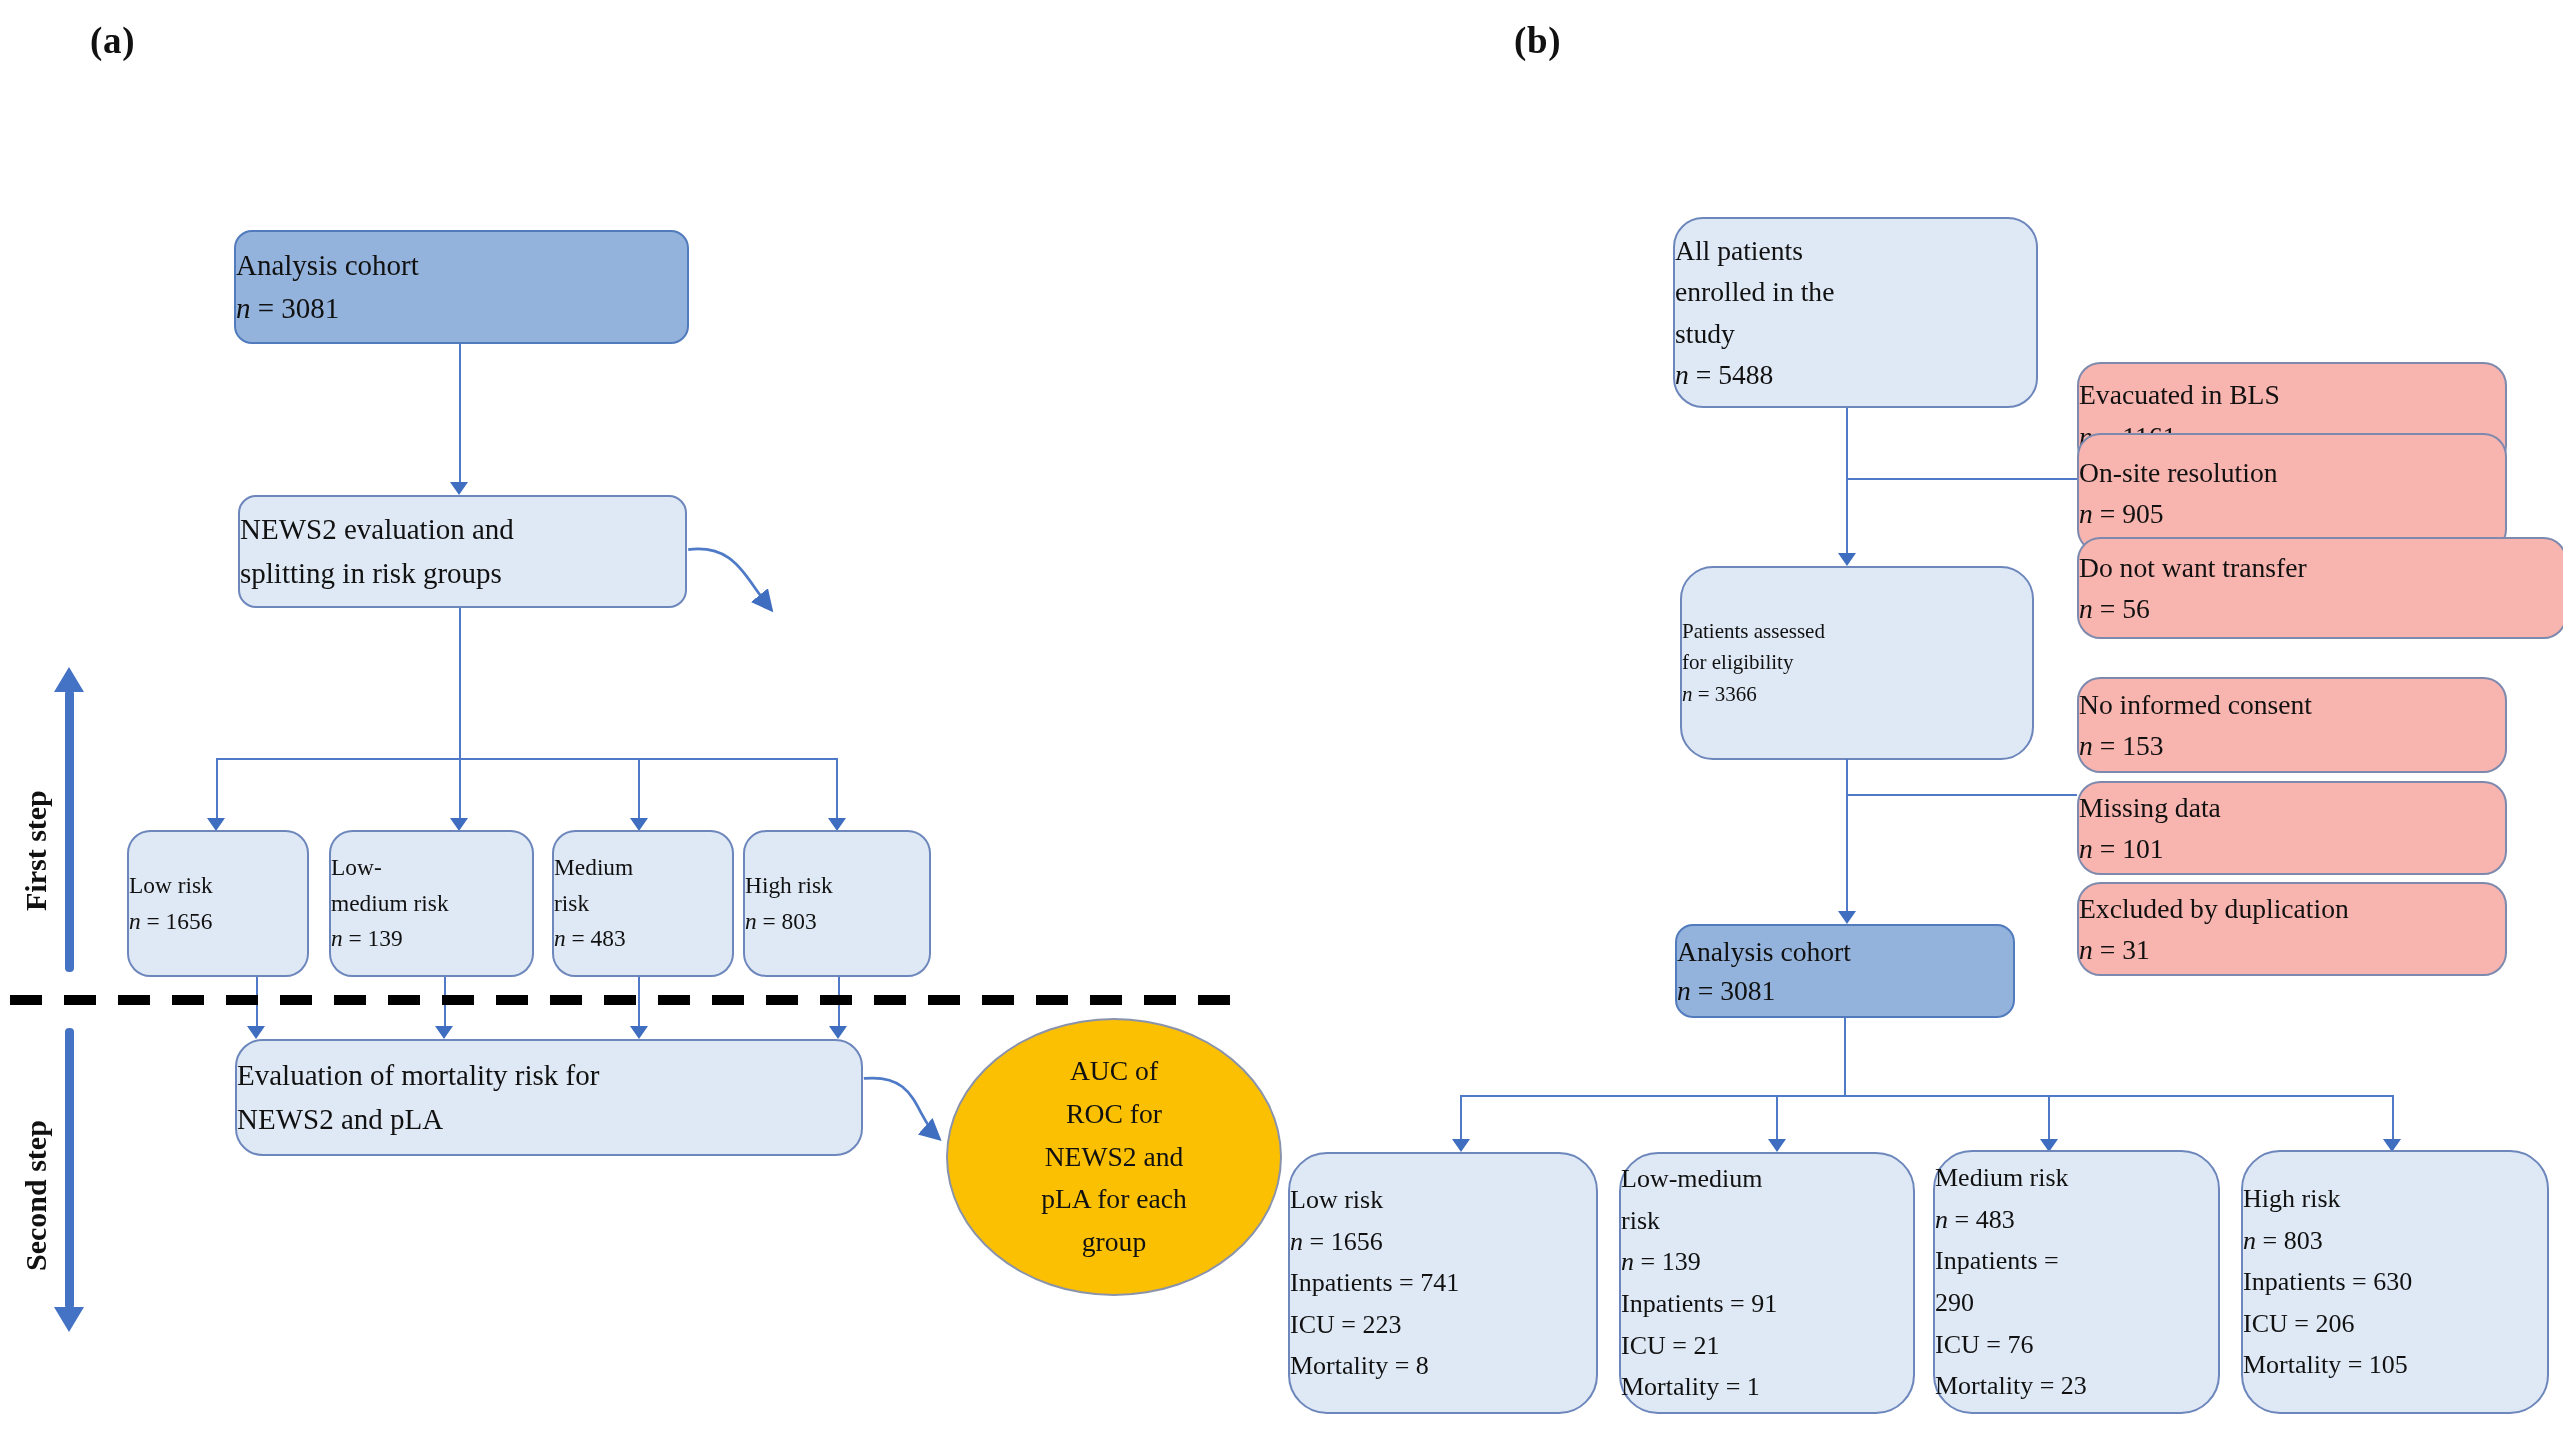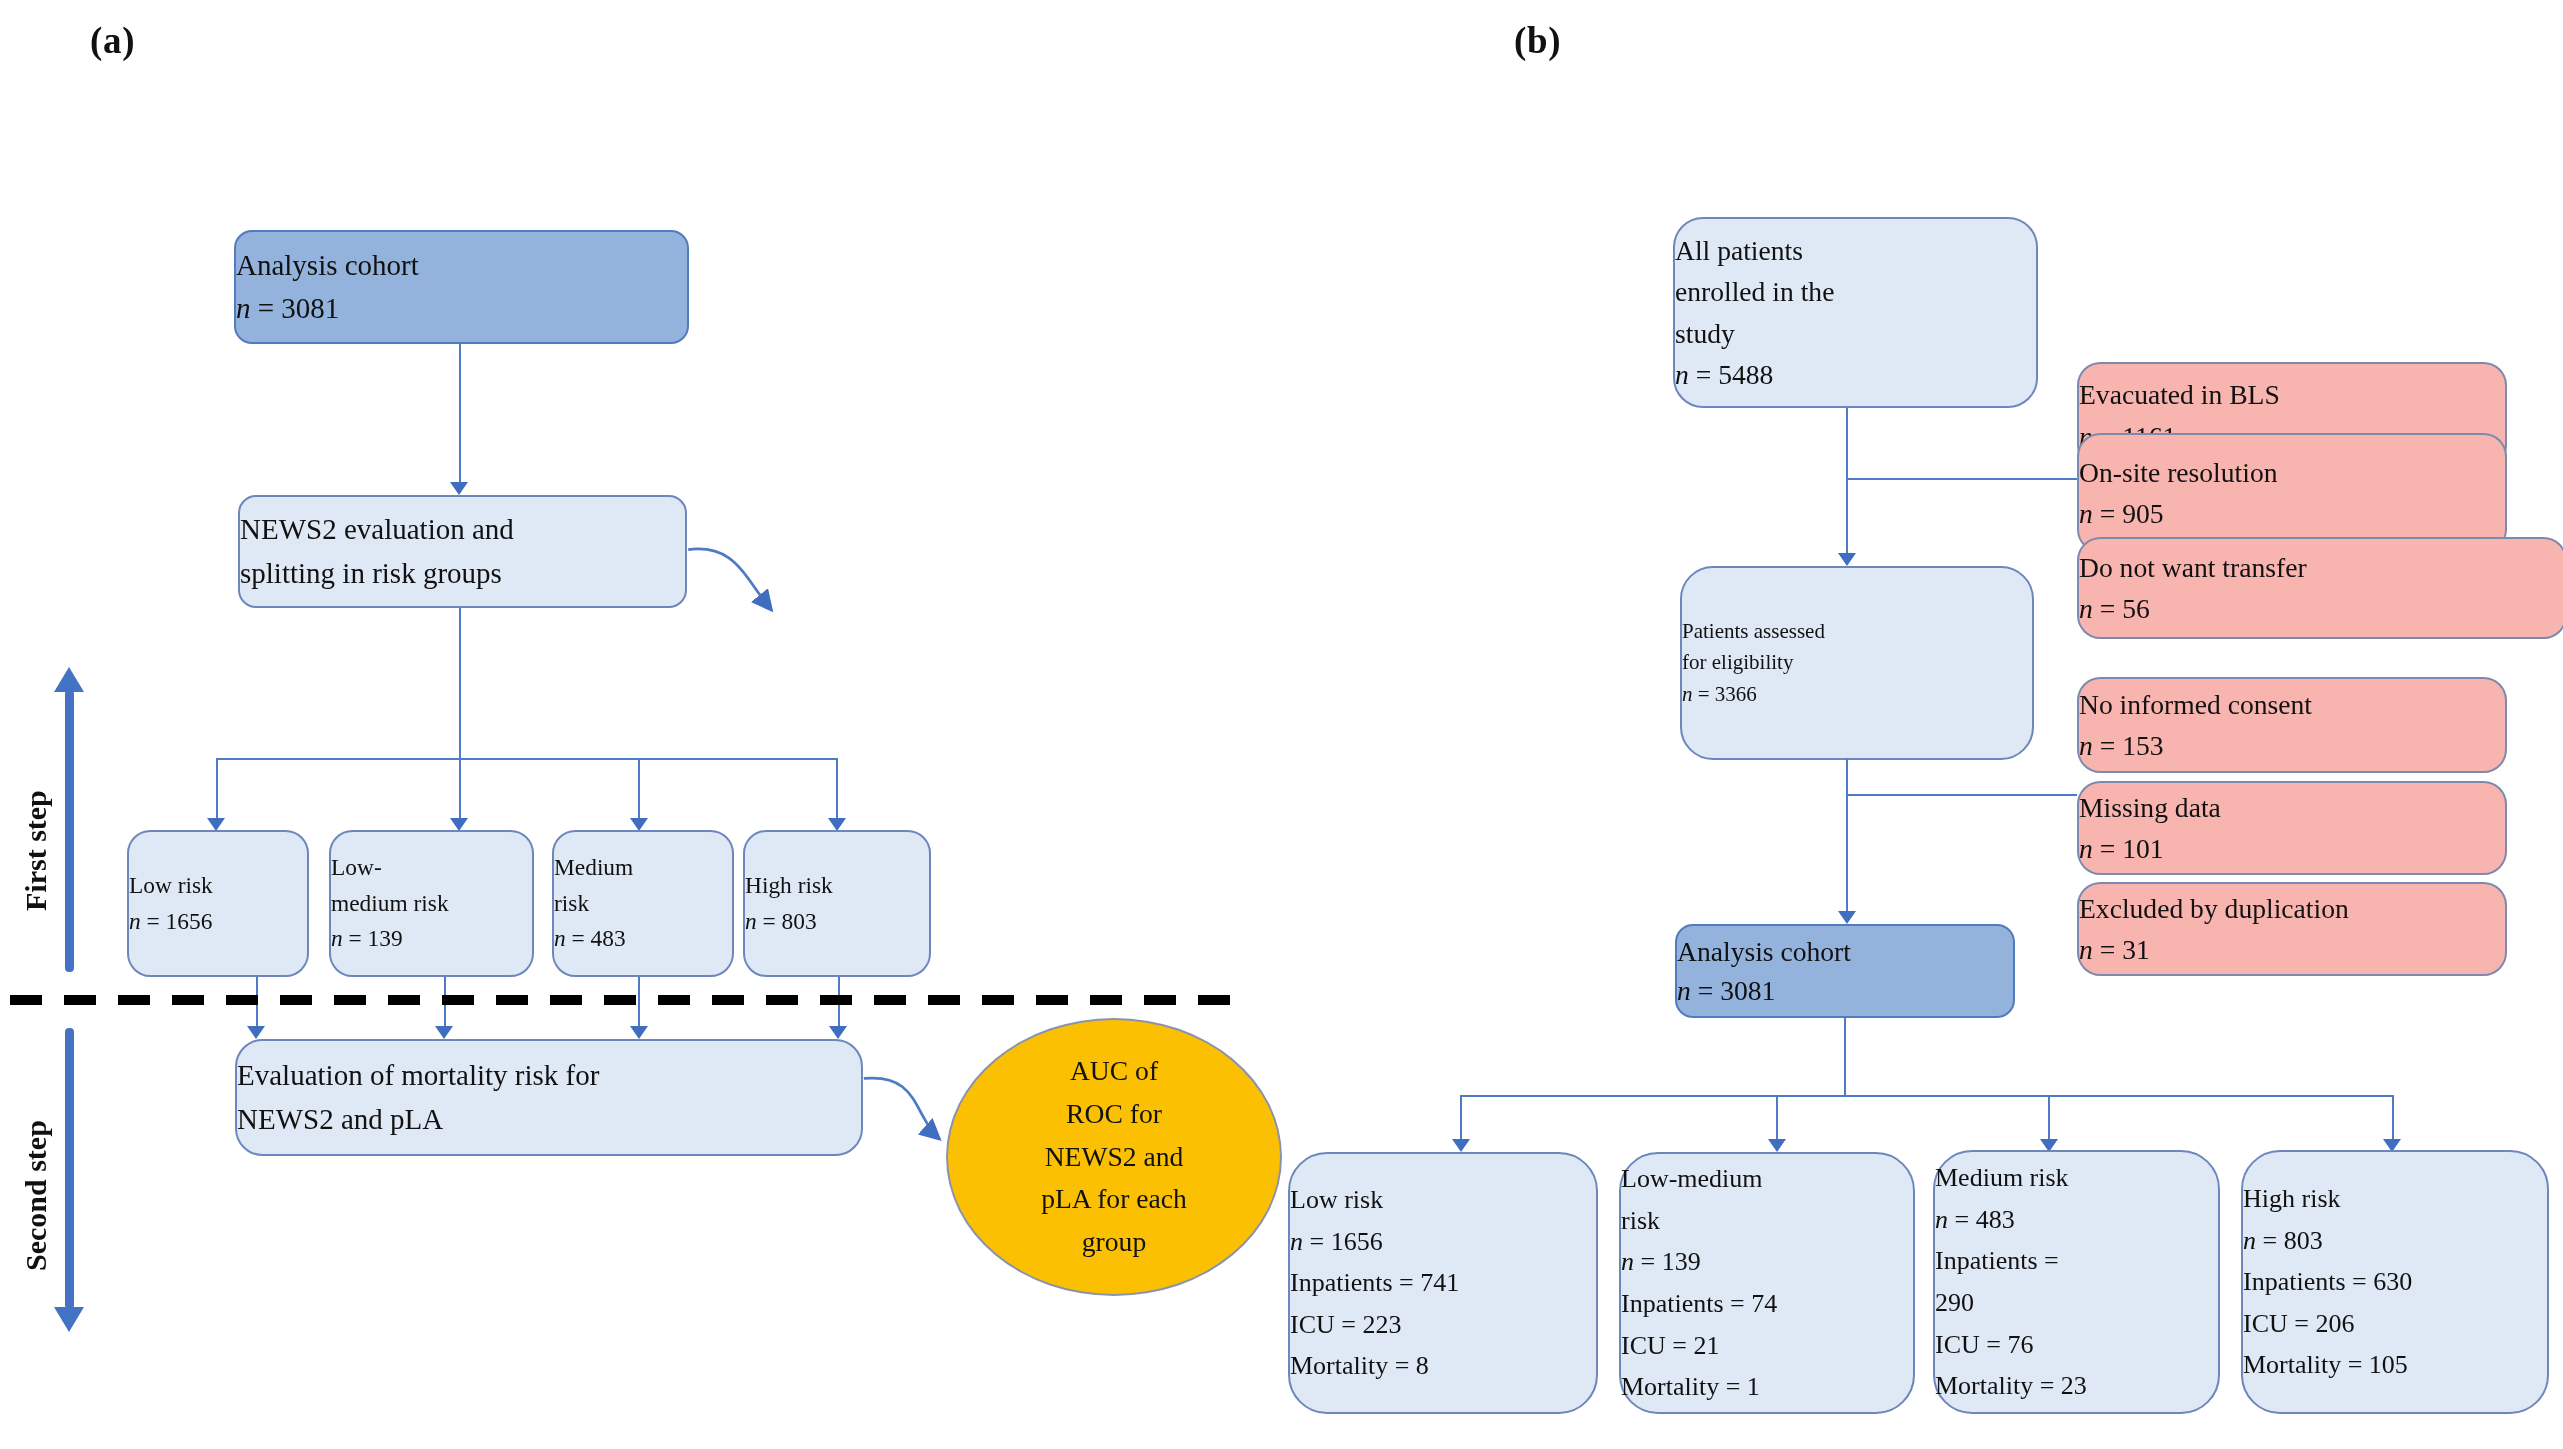--- a/index.html
+++ b/index.html
@@ -198,21 +198,21 @@
       <div class="ln">Low risk</div>
       <div class="ln"><i>n</i> = 1656</div>
       <div class="ln">Inpatients = 741</div>
       <div class="ln">ICU = 223</div>
       <div class="ln">Mortality = 8</div>
     </div>
   <div class="box light bb" style="left:1619px;top:1152px;width:296px;height:262px;">
       <div class="ln">Low-medium</div>
       <div class="ln">risk</div>
       <div class="ln"><i>n</i> = 139</div>
-      <div class="ln">Inpatients = 74</div>
+      <div class="ln">Inpatients = 91</div>
       <div class="ln">ICU = 21</div>
       <div class="ln">Mortality = 1</div>
     </div>
   <div class="box light bb" style="left:1933px;top:1150px;width:287px;height:264px;">
       <div class="ln">Medium risk</div>
       <div class="ln"><i>n</i> = 483</div>
       <div class="ln">Inpatients =</div>
       <div class="ln">290</div>
       <div class="ln">ICU = 76</div>
       <div class="ln">Mortality = 23</div>

